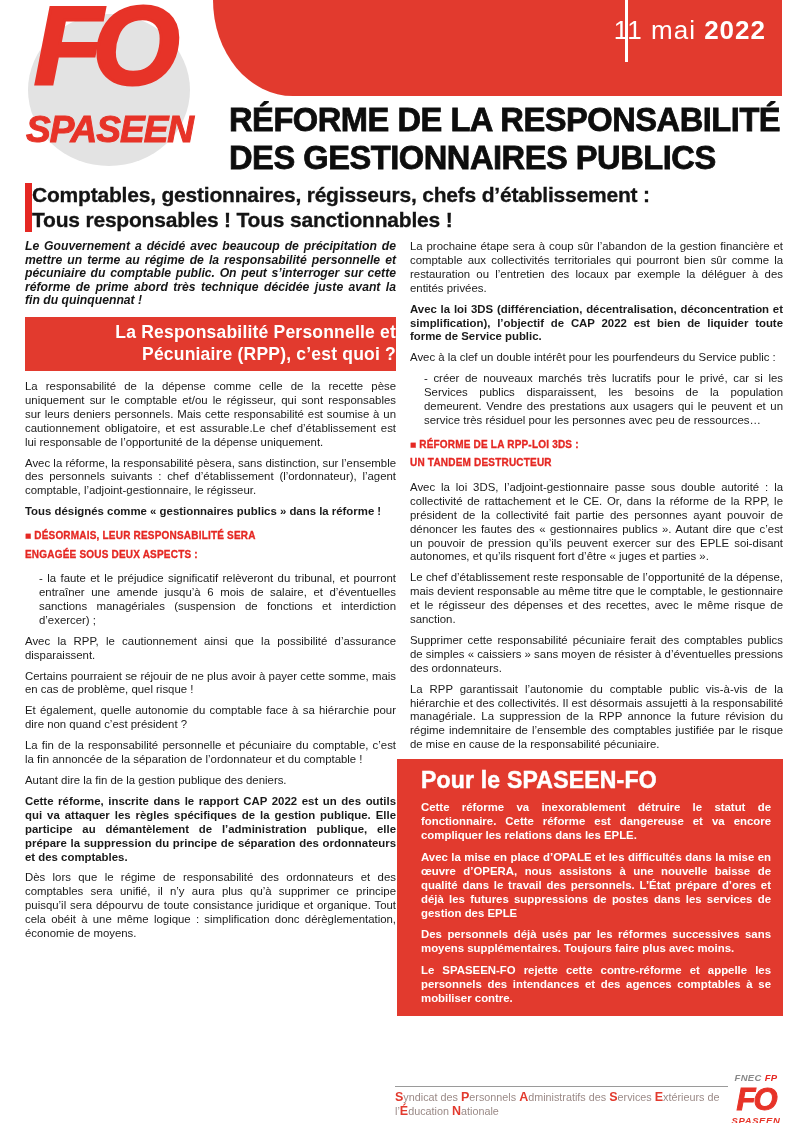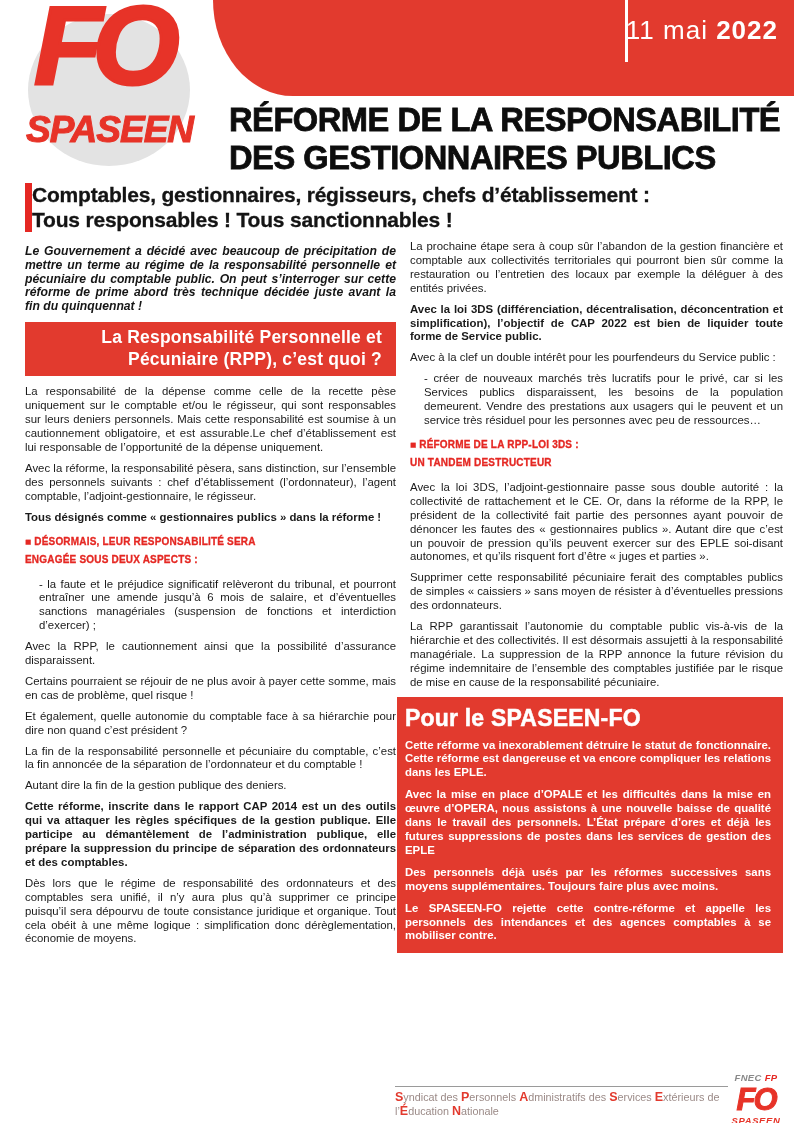--- a/index.html
+++ b/index.html
@@ -10,47 +10,47 @@
   *{box-sizing:border-box;margin:0;padding:0;}
   html,body{background:#fff;}
   body{font-family:"Liberation Sans",sans-serif;}
   .page{position:relative;width:794px;height:1123px;background:#fff;overflow:hidden;color:var(--ink);}
 
   
   .logo-circle{position:absolute;left:28px;top:14px;width:162px;height:152px;border-radius:50%;background:#e3e3e3;}
   .logo-fo{position:absolute;left:34px;top:-14px;font-style:italic;font-weight:bold;font-size:112px;line-height:120px;letter-spacing:-10px;color:#e73328;-webkit-text-stroke:3px #e73328;}
   .logo-spaseen{position:absolute;left:26px;top:109px;font-style:italic;font-weight:bold;font-size:37px;letter-spacing:-1px;color:#e73328;-webkit-text-stroke:1px #e73328;}
 
-  .red-banner{position:absolute;left:213px;top:0;right:0;height:96px;background:var(--red);border-bottom-left-radius:80px 96px;}
+  .red-banner{position:absolute;left:213px;top:0;right:12px;height:96px;background:var(--red);border-bottom-left-radius:80px 96px;}
   .white-line{position:absolute;left:412px;top:0;width:3px;height:62px;background:#fff;}
   .issue-date{position:absolute;right:16px;top:15px;color:#fff;font-size:26px;letter-spacing:1px;}
   .issue-date .yr{font-weight:bold;}
 
   .page-title{position:absolute;left:229px;top:100px;color:#0d0d0d;font-weight:bold;font-size:34px;line-height:38px;letter-spacing:-0.5px;-webkit-text-stroke:0.8px #0d0d0d;transform:scaleX(.96);transform-origin:left top;white-space:nowrap;}
   .page-title span{display:block;}
 
   .subtitle{position:absolute;left:25px;top:183px;border-left:7px solid var(--red-bright);font-weight:bold;font-size:21px;line-height:24.5px;color:#141414;-webkit-text-stroke:0.3px #141414;letter-spacing:-0.2px;}
 
   
-  .columns{position:absolute;left:25px;right:11px;top:240px;display:flex;gap:14px;align-items:flex-end;}
+  .columns{position:absolute;left:25px;right:11px;top:240px;display:flex;gap:14px;align-items:flex-start;}
   .col-left{width:371px;flex:0 0 371px;}
   .col-right{flex:1;min-width:0;}
 
   .intro{font-weight:bold;font-style:italic;font-size:12.2px;line-height:13.6px;text-align:justify;margin-bottom:9px;color:#161616;}
 
-  .rpp-banner{background:var(--red);color:#fff;font-weight:bold;font-size:17.5px;line-height:22px;text-align:right;padding:4px 14px 6px 10px;margin-bottom:9px;letter-spacing:0.2px;}
+  .rpp-banner{background:var(--red);color:#fff;font-weight:bold;font-size:17.5px;line-height:22px;text-align:right;padding:4px 0 6px 10px;margin-bottom:9px;letter-spacing:0.2px;}
 
   .bp{font-size:11.4px;line-height:13.9px;text-align:justify;margin-bottom:7px;color:#1a1a1a;}
   .p-bold{font-weight:bold;}
   .p-indent{padding-left:14px;}
   .p-red-heading{color:var(--red-bright);font-weight:bold;font-size:10px;line-height:18.5px;margin:8px 0 8px;text-align:left;white-space:pre-line;letter-spacing:0.2px;-webkit-text-stroke:0.3px var(--red-bright);}
   .p-red-heading::before{content:"■ ";}
 
   
-  .spaseen-box{background:var(--red);color:#fff;margin-left:-13px;margin-top:5px;padding:8px 12px 10px 8px;}
+  .spaseen-box{background:var(--red);color:#fff;margin-left:-13px;margin-top:5px;padding:8px 12px 10px 24px;}
   .spaseen-box h2{font-size:23px;font-weight:bold;margin:0 0 7px;-webkit-text-stroke:0.5px #fff;letter-spacing:0.2px;}
   .box-p{font-size:11.4px;line-height:13.9px;font-weight:bold;text-align:justify;margin-bottom:8px;color:#fff;}
   .box-p:last-child{margin-bottom:0;}
 
   
   .footer{position:absolute;left:395px;right:10px;top:1086px;height:36px;}
   .footer-rule{border-top:1px solid #9a9a9a;width:calc(100% - 56px);}
   .footer-text{margin-top:3px;font-size:10.8px;color:#9b8a87;width:calc(100% - 52px);}
   .footer-text .hl{color:var(--red);font-weight:bold;font-size:12.5px;}
   .footer-logo{position:absolute;right:0;top:-13px;width:56px;text-align:center;line-height:1;}
@@ -98,34 +98,35 @@
           <p class="bp p-normal">Avec la réforme, la responsabilité pèsera, sans distinction, sur l’ensemble des personnels suivants : chef d’établissement (l’ordonnateur), l’agent comptable, l’adjoint-gestionnaire, le régisseur.</p>
           <p class="bp p-bold">Tous désignés comme « gestionnaires publics » dans la réforme !</p>
           <p class="bp p-red-heading">DÉSORMAIS, LEUR RESPONSABILITÉ SERA
 ENGAGÉE SOUS DEUX ASPECTS :</p>
           <p class="bp p-indent">- la faute et le préjudice significatif relèveront du tribunal, et pourront entraîner une amende jusqu’à 6 mois de salaire, et d’éventuelles sanctions managériales (suspension de fonctions et interdiction d’exercer) ;</p>
           <p class="bp p-normal">Avec la RPP, le cautionnement ainsi que la possibilité d’assurance disparaissent.</p>
           <p class="bp p-normal">Certains pourraient se réjouir de ne plus avoir à payer cette somme, mais en cas de problème, quel risque !</p>
           <p class="bp p-normal">Et également, quelle autonomie du comptable face à sa hiérarchie pour dire non quand c’est président ?</p>
           <p class="bp p-normal">La fin de la responsabilité personnelle et pécuniaire du comptable, c’est la fin annoncée de la séparation de l’ordonnateur et du comptable !</p>
           <p class="bp p-normal">Autant dire la fin de la gestion publique des deniers.</p>
-          <p class="bp p-bold">Cette réforme, inscrite dans le rapport CAP 2014 est un des outils qui va attaquer les règles spécifiques de la gestion publique. Elle participe au démantèlement de l’administration publique, elle prépare la suppression du principe de séparation des ordonnateurs et des comptables.</p>
+          <p class="bp p-bold">Cette réforme, inscrite dans le rapport CAP 2022 est un des outils qui va attaquer les règles spécifiques de la gestion publique. Elle participe au démantèlement de l’administration publique, elle prépare la suppression du principe de séparation des ordonnateurs et des comptables.</p>
           <p class="bp p-normal">Dès lors que le régime de responsabilité des ordonnateurs et des comptables sera unifié, il n’y aura plus qu’à supprimer ce principe puisqu’il sera dépourvu de toute consistance juridique et organique. Tout cela obéit à une même logique : simplification donc dérèglementation, économie de moyens.</p>
         </div>
     </section>
 
     <section class="col col-right">
       <div>
           <p class="bp p-normal">La prochaine étape sera à coup sûr l’abandon de la gestion financière et comptable aux collectivités territoriales qui pourront bien sûr comme la restauration ou l’entretien des locaux par exemple la déléguer à des entités privées.</p>
           <p class="bp p-bold">Avec la loi 3DS (différenciation, décentralisation, déconcentration et simplification), l’objectif de CAP 2022 est bien de liquider toute forme de Service public.</p>
           <p class="bp p-normal">Avec à la clef un double intérêt pour les pourfendeurs du Service public :</p>
           <p class="bp p-indent">- créer de nouveaux marchés très lucratifs pour le privé, car si les Services publics disparaissent, les besoins de la population demeurent. Vendre des prestations aux usagers qui le peuvent et un service très résiduel pour les personnes avec peu de ressources…</p>
           <p class="bp p-red-heading">RÉFORME DE LA RPP-LOI 3DS :
 UN TANDEM DESTRUCTEUR</p>
           <p class="bp p-normal">Avec la loi 3DS, l’adjoint-gestionnaire passe sous double autorité : la collectivité de rattachement et le CE. Or, dans la réforme de la RPP, le président de la collectivité fait partie des personnes ayant pouvoir de dénoncer les fautes des « gestionnaires publics ». Autant dire que c’est un pouvoir de pression qu’ils peuvent exercer sur des EPLE soi-disant autonomes, et qu’ils risquent fort d’être « juges et parties ».</p>
+          <p class="bp p-normal">Le chef d’établissement reste responsable de l’opportunité de la dépense, mais devient responsable au même titre que le comptable, le gestionnaire et le régisseur des dépenses et des recettes, avec le même risque de sanction.</p>
           <p class="bp p-normal">Supprimer cette responsabilité pécuniaire ferait des comptables publics de simples « caissiers » sans moyen de résister à d’éventuelles pressions des ordonnateurs.</p>
           <p class="bp p-normal">La RPP garantissait l’autonomie du comptable public vis-à-vis de la hiérarchie et des collectivités. Il est désormais assujetti à la responsabilité managériale. La suppression de la RPP annonce la future révision du régime indemnitaire de l’ensemble des comptables justifiée par le risque de mise en cause de la responsabilité pécuniaire.</p>
         </div>
       <div class="spaseen-box">
         <h2>Pour le SPASEEN-FO</h2>
         <div>
             <p class="box-p">Cette réforme va inexorablement détruire le statut de fonctionnaire. Cette réforme est dangereuse et va encore compliquer les relations dans les EPLE.</p>
             <p class="box-p">Avec la mise en place d’OPALE et les difficultés dans la mise en œuvre d’OPERA, nous assistons à une nouvelle baisse de qualité dans le travail des personnels. L’État prépare d’ores et déjà les futures suppressions de postes dans les services de gestion des EPLE</p>
             <p class="box-p">Des personnels déjà usés par les réformes successives sans moyens supplémentaires. Toujours faire plus avec moins.</p>
             <p class="box-p">Le SPASEEN-FO rejette cette contre-réforme et appelle les personnels des intendances et des agences comptables à se mobiliser contre.</p>

